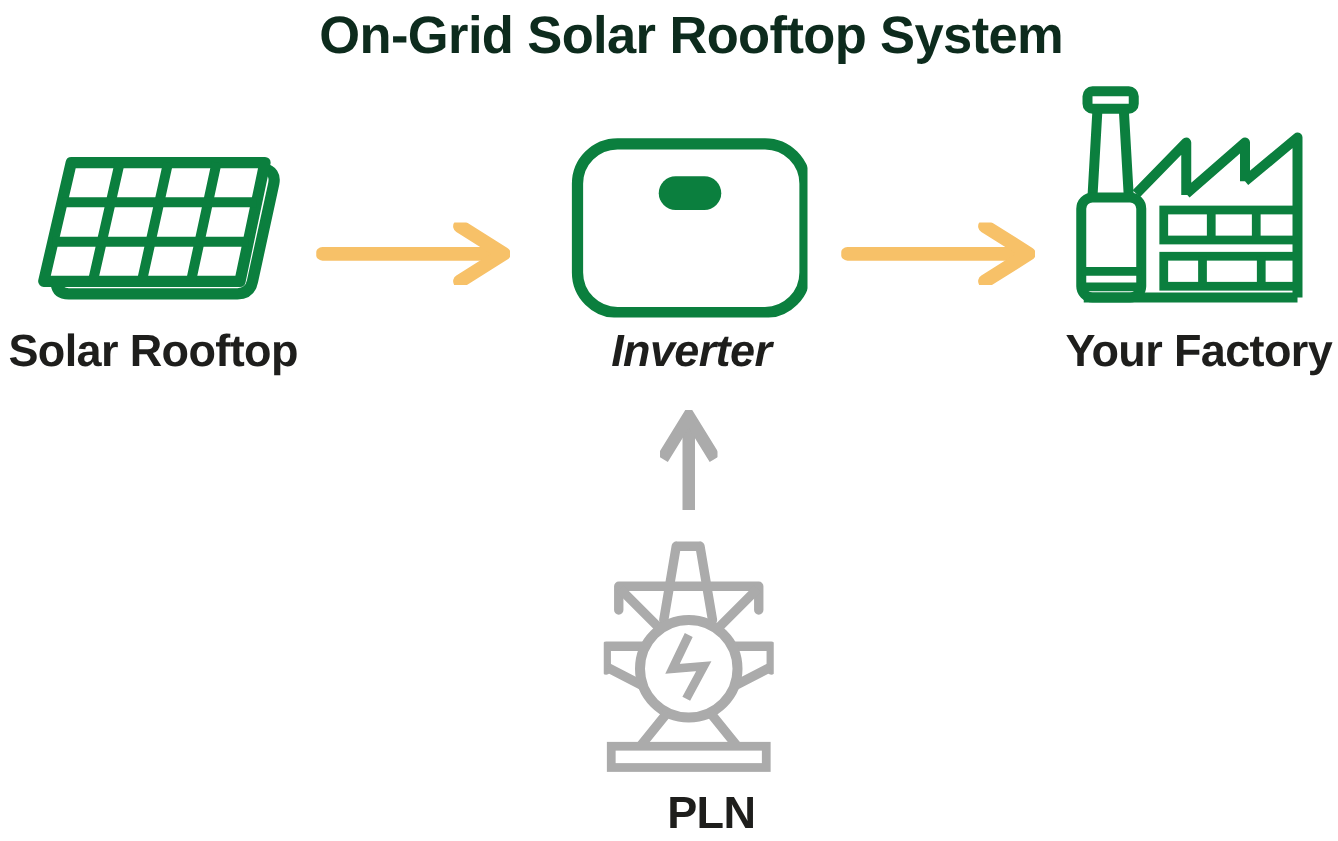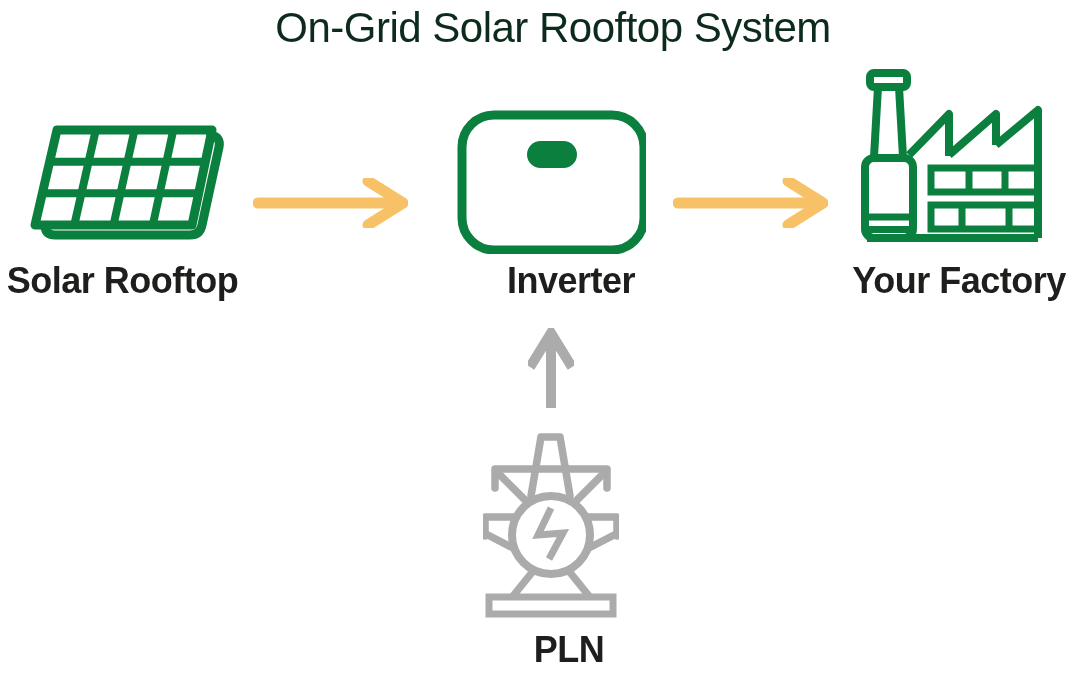--- a/index.html
+++ b/index.html
@@ -16,21 +16,21 @@
   .canvas{
     position:relative;
     width:1070px;height:673px;
     background:var(--background);
     overflow:hidden;
   }
   .abs{position:absolute;}
   .title{
     top:4px;left:553px;transform:translateX(-50%);
     white-space:nowrap;
-    font-size:42px;font-weight:400;letter-spacing:-0.5px;
+    font-size:42px;font-weight:700;letter-spacing:-0.5px;
     color:var(--title-green);
   }
   .node-label{
     font-size:36px;font-weight:700;letter-spacing:-0.5px;
     color:var(--label-dark);
     text-align:center;line-height:1;
     white-space:nowrap;
   }
   .green-icon{color:var(--icon-green);}
   .yellow-arrow{color:var(--arrow-yellow);}
@@ -62,21 +62,21 @@
     <path d="M 5,25 L 143,25" fill="none" stroke="currentColor" stroke-width="11" stroke-linecap="round"></path>
     <path d="M 115,3 L 150,25 L 115,47" fill="none" stroke="currentColor" stroke-width="11" stroke-linecap="round" stroke-linejoin="round"></path>
   </svg>
 
   <div class="abs" style="left:456px;top:109px;width:190px;height:145px;">
     <svg class="green-icon" width="190" height="145" viewBox="0 0 190 145">
       <rect x="6" y="6" width="182" height="135" rx="32" fill="none" stroke="currentColor" stroke-width="9"></rect>
       <rect x="71" y="32" width="50" height="27" rx="13.5" fill="currentColor"></rect>
     </svg>
   </div>
-  <div class="abs node-label" style="left:476px;top:263px;width:190px;">Inverter</div>
+  <div class="abs node-label" style="left:458px;top:263px;width:190px;font-style:italic;">Inverter</div>
 
   <svg class="abs yellow-arrow" style="left:673px;top:178px;" width="155" height="50" viewBox="0 0 155 50">
     <path d="M 5,25 L 143,25" fill="none" stroke="currentColor" stroke-width="11" stroke-linecap="round"></path>
     <path d="M 115,3 L 150,25 L 115,47" fill="none" stroke="currentColor" stroke-width="11" stroke-linecap="round" stroke-linejoin="round"></path>
   </svg>
 
   <div class="abs" style="left:855px;top:65px;width:200px;height:185px;">
     <svg class="green-icon" width="200" height="185" viewBox="0 0 200 185">
 
       <rect x="15" y="8" width="37" height="14" rx="4" fill="none" stroke="currentColor" stroke-width="8"></rect>

